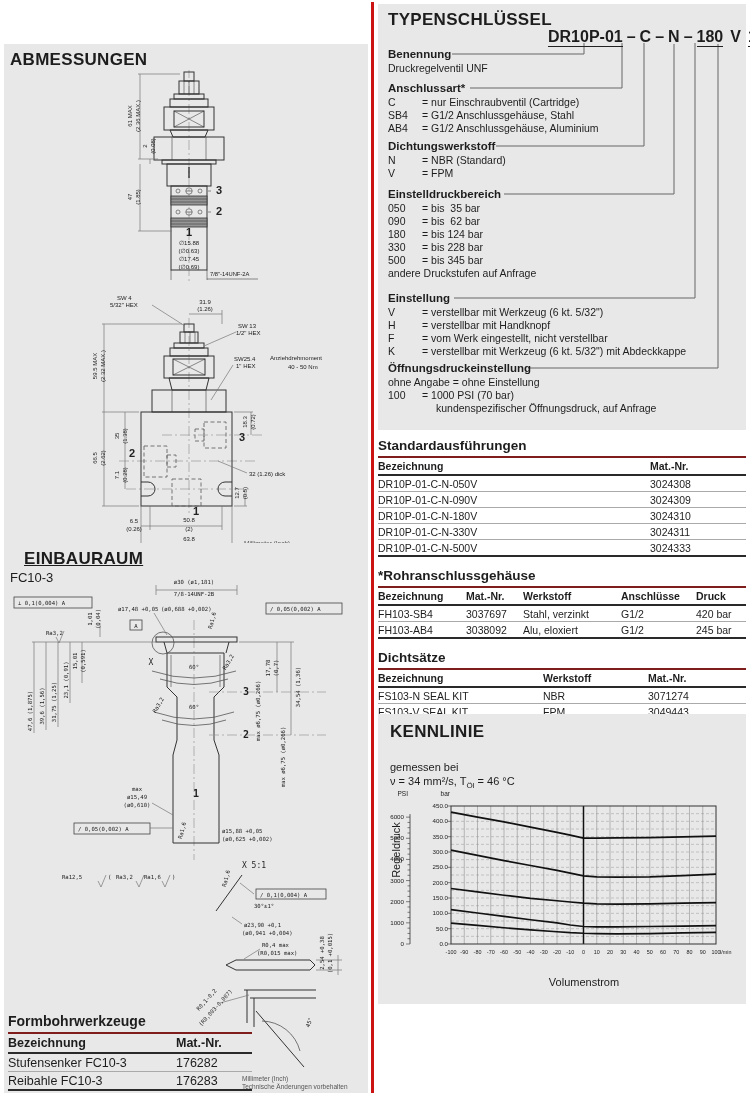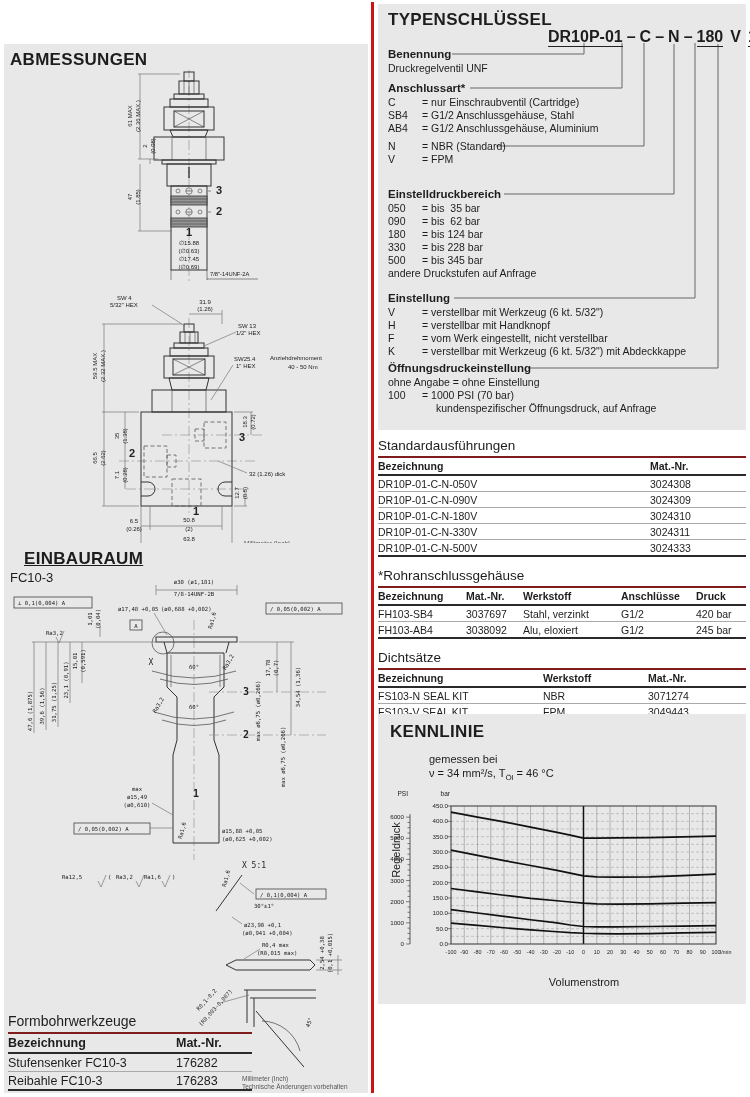--- a/index.html
+++ b/index.html
@@ -25,30 +25,30 @@
   #ts-code{position:absolute;left:168px;top:24px;font-size:16px;font-weight:bold;white-space:nowrap;}
   .cp{display:inline-block;margin:0 2px;}
   .cp.u{border-bottom:1.6px solid #222;}
   .ts-sec{position:absolute;left:10px;right:6px;}
   .ts-h{font-weight:bold;font-size:11.5px;height:14px;}
   .ts-item{display:flex;font-size:10.5px;line-height:13px;}
   .tc{width:34px;flex:none;}
   .td{white-space:pre;}
   .ind{margin-left:48px;}
   
-  .tbl-title{font-weight:normal;font-size:13.5px;margin:0 0 3px 0;}
+  .tbl-title{font-weight:bold;font-size:13.5px;margin:0 0 3px 0;}
   table.dt{border-collapse:collapse;width:100%;font-size:10.5px;}
   table.dt th{text-align:left;font-weight:bold;border-top:2px solid #7f1d1d;border-bottom:2px solid #2a2a2a;padding:2px 0 2px 0;}
   table.dt td{border-bottom:1px solid #aaa;padding:1.5px 0;}
   table.dt tr:last-child td{border-bottom:2px solid #2a2a2a;}
   table.dt.big{font-size:12.5px;}
   .tblock{margin-bottom:11px;}
   #right-tables{position:absolute;left:378px;top:438px;width:368px;}
   
-  #kenn-cond{position:absolute;left:12px;top:38px;font-size:11px;line-height:14px;margin-left:39px;}
+  #kenn-cond{position:absolute;left:12px;top:46px;font-size:11px;line-height:14px;}
   #vol-label{position:absolute;left:96px;top:262px;width:220px;text-align:center;font-size:11px;}
   #reg-label{position:absolute;left:-22px;top:130px;width:80px;text-align:center;font-size:11px;transform:rotate(-90deg);}
 </style>
 </head>
 <body>
 
 <div id="page">
 
   <div class="panel" id="p-abmess" style="left:4px;top:4px;width:364px;height:524px;margin-top:40px;">
     <div class="h1 abs" style="left:6px;top:6px;">ABMESSUNGEN</div>
@@ -434,20 +434,21 @@
           <span class="tc">SB4</span>
           <span class="td">= G1/2 Anschlussgehäuse, Stahl</span>
         </div>
       <div class="ts-item">
           <span class="tc">AB4</span>
           <span class="td">= G1/2 Anschlussgehäuse, Aluminium</span>
         </div>
     </div>
 
     <div class="ts-sec" style="top:136px;">
+      <div class="ts-h">Dichtungswerkstoff</div>
       <div class="ts-item">
           <span class="tc">N</span>
           <span class="td">= NBR (Standard)</span>
         </div>
       <div class="ts-item">
           <span class="tc">V</span>
           <span class="td">= FPM</span>
         </div>
     </div>
 

